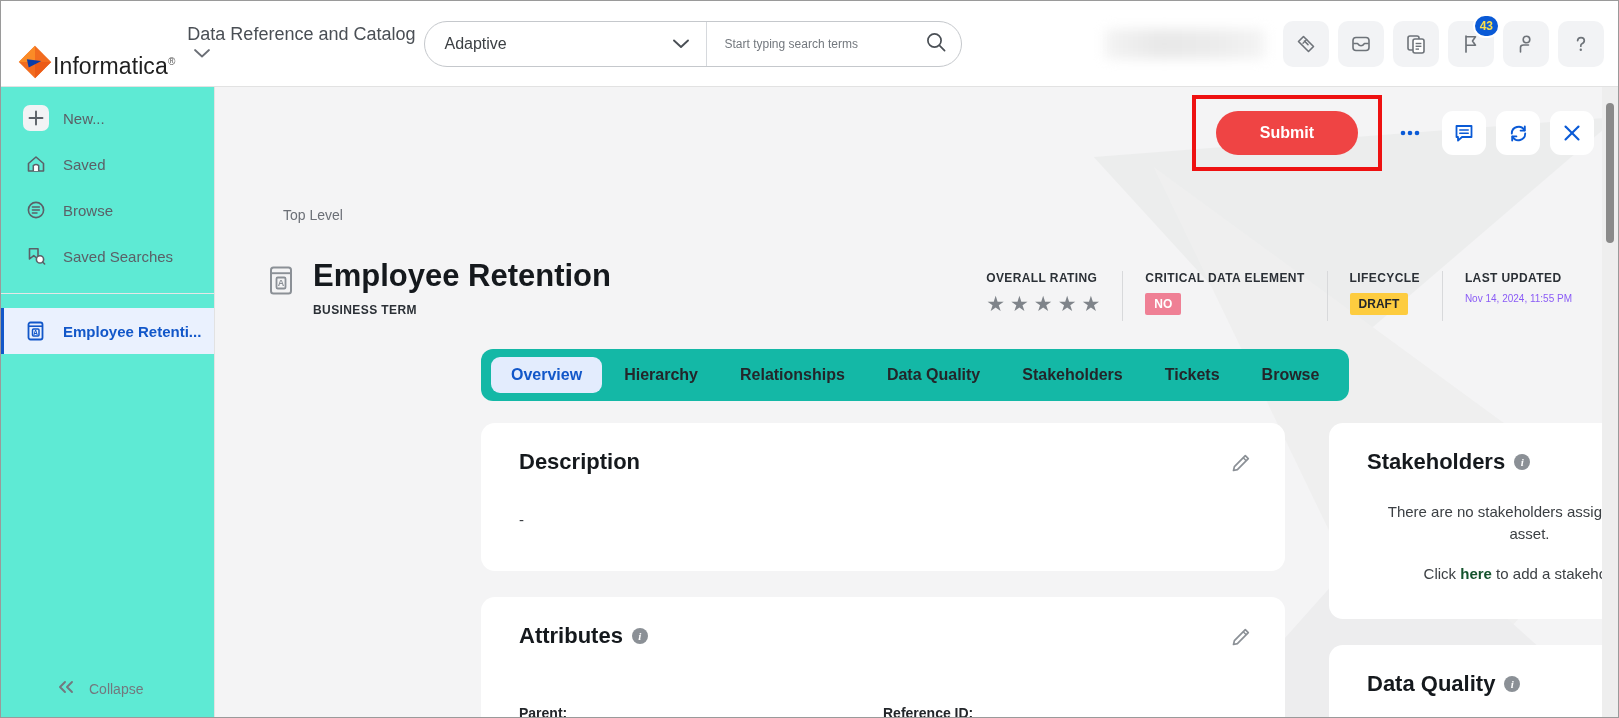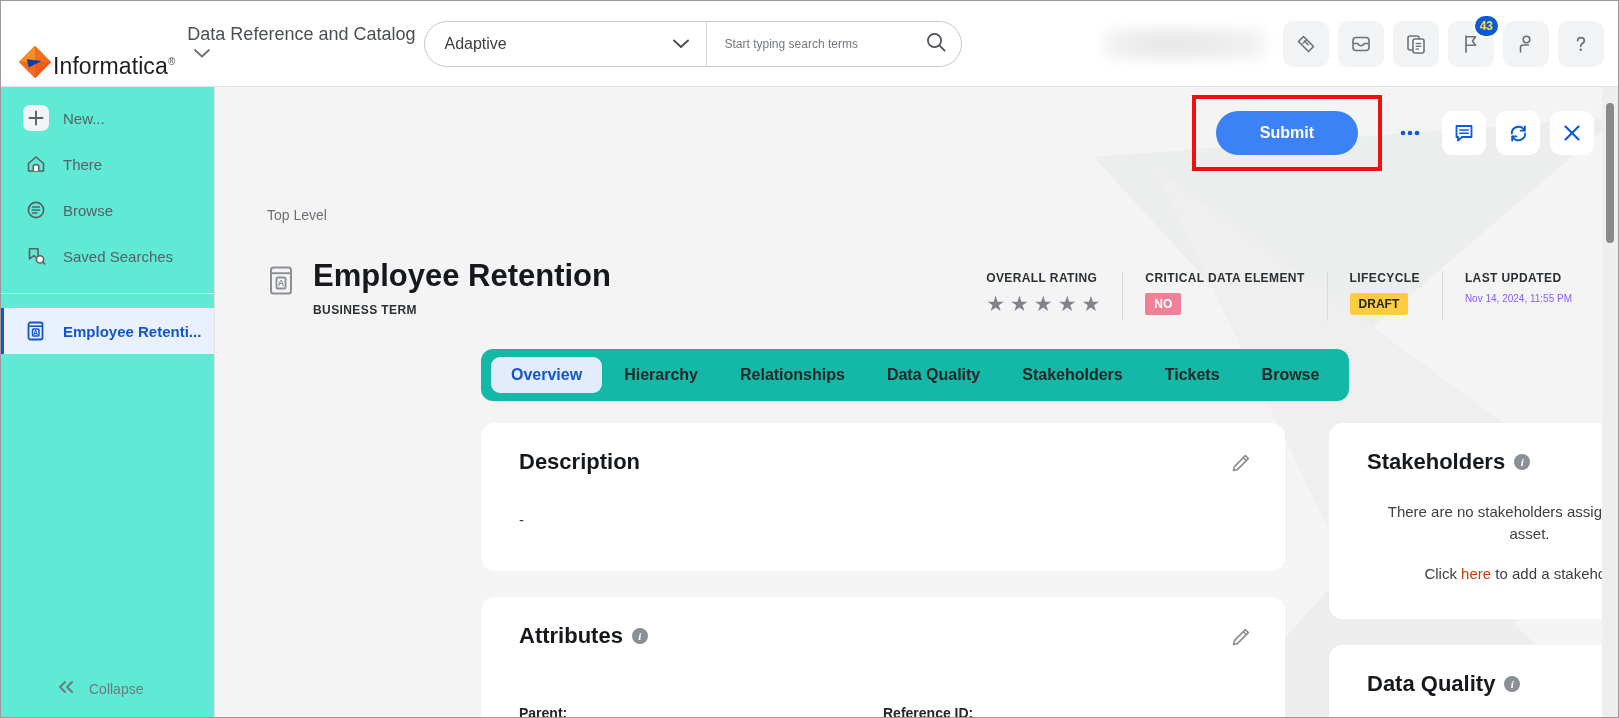--- a/index.html
+++ b/index.html
@@ -134,37 +134,37 @@
     position: absolute; top: 20px; right: 24px;
     display: flex; align-items: center; gap: 10px; z-index: 6;
   }
   .submit-highlight {
     border: 4px solid #ee1111;
     padding: 12px 20px 12px 20px;
     margin: -12px -4px -12px -20px;
     display: flex; align-items: center;
   }
   .submit-btn {
-    background: #3b82f6; color: #ffffff;
+    background: #ef4444; color: #ffffff;
     border: 0; border-radius: 22px;
     height: 44px; padding: 0 44px;
     font-size: 16px; font-weight: bold; cursor: pointer;
     font-family: "Liberation Sans", sans-serif;
     text-align: center;
   }
   .act-btn {
     width: 44px; height: 44px; border-radius: 11px;
     background: #ffffff; color: #0a5ad6;
     display: flex; align-items: center; justify-content: center;
     cursor: pointer;
   }
   .act-btn.ghost { background: transparent; }
 
   .breadcrumb {
-    position: absolute; top: 120px; left: 52px;
+    position: absolute; top: 120px; left: 68px;
     font-size: 14px; color: #6b6f76;
   }
 
   .title-row {
     position: absolute; top: 172px; left: 52px; right: 24px;
     display: flex; align-items: flex-start;
   }
   .title-left { display: flex; gap: 16px; align-items: flex-start; }
   .title-icon { margin-top: 6px; }
   .asset-title {
@@ -230,21 +230,21 @@
   .card-body-dash { margin-top: 36px; font-size: 15px; color: #3c4044; }
   .attr-grid {
     margin-top: 56px; display: grid; grid-template-columns: 1fr 1fr; gap: 4px 0;
   }
   .attr-label { font-size: 14px; font-weight: bold; color: #23262a; }
   .empty-text {
     margin-top: 26px; font-size: 15px; color: #3c4044;
     text-align: center; line-height: 1.45;
   }
   .empty-text.second { margin-top: 18px; }
-  .link { color: #c2410c; cursor: pointer; }
+  .link { color: #14532d; cursor: pointer; font-weight: bold; }
   .info-dot {
     display: inline-flex; align-items: center; justify-content: center;
     width: 16px; height: 16px; border-radius: 50%;
     background: #8b9096; color: #ffffff;
     font-size: 11px; font-weight: bold; font-style: italic;
     font-family: "Liberation Serif", serif;
   }
 
   
   .scrollbar-track {
@@ -365,21 +365,21 @@
       <span>New...</span>
     </div>
 
     <div class="side-item">
       <span class="sicon">
         <svg width="22" height="22" viewBox="0 0 22 22">
             <path d="M3.5 10.5 L11 4 L18.5 10.5 L18.5 18 L3.5 18 Z" stroke="#5b6067" stroke-width="1.6" fill="none" stroke-linejoin="round"></path>
             <path d="M8.3 18 L8.3 12.6 Q11 10.6 13.7 12.6 L13.7 18" stroke="#5b6067" stroke-width="1.5" fill="#fff" stroke-linejoin="round"></path>
           </svg>
       </span>
-      <span>There</span>
+      <span>Saved</span>
     </div>
 
     <div class="side-item">
       <span class="sicon">
         <svg width="22" height="22" viewBox="0 0 22 22">
             <circle cx="11" cy="11" r="7.6" stroke="#5b6067" stroke-width="1.6" fill="none"></circle>
             <line x1="7.4" y1="8" x2="14.4" y2="8" stroke="#5b6067" stroke-width="1.5" stroke-linecap="round"></line>
             <line x1="7.4" y1="11" x2="14.4" y2="11" stroke="#5b6067" stroke-width="1.5" stroke-linecap="round"></line>
             <line x1="7.4" y1="14" x2="12" y2="14" stroke="#5b6067" stroke-width="1.5" stroke-linecap="round"></line>
           </svg>

